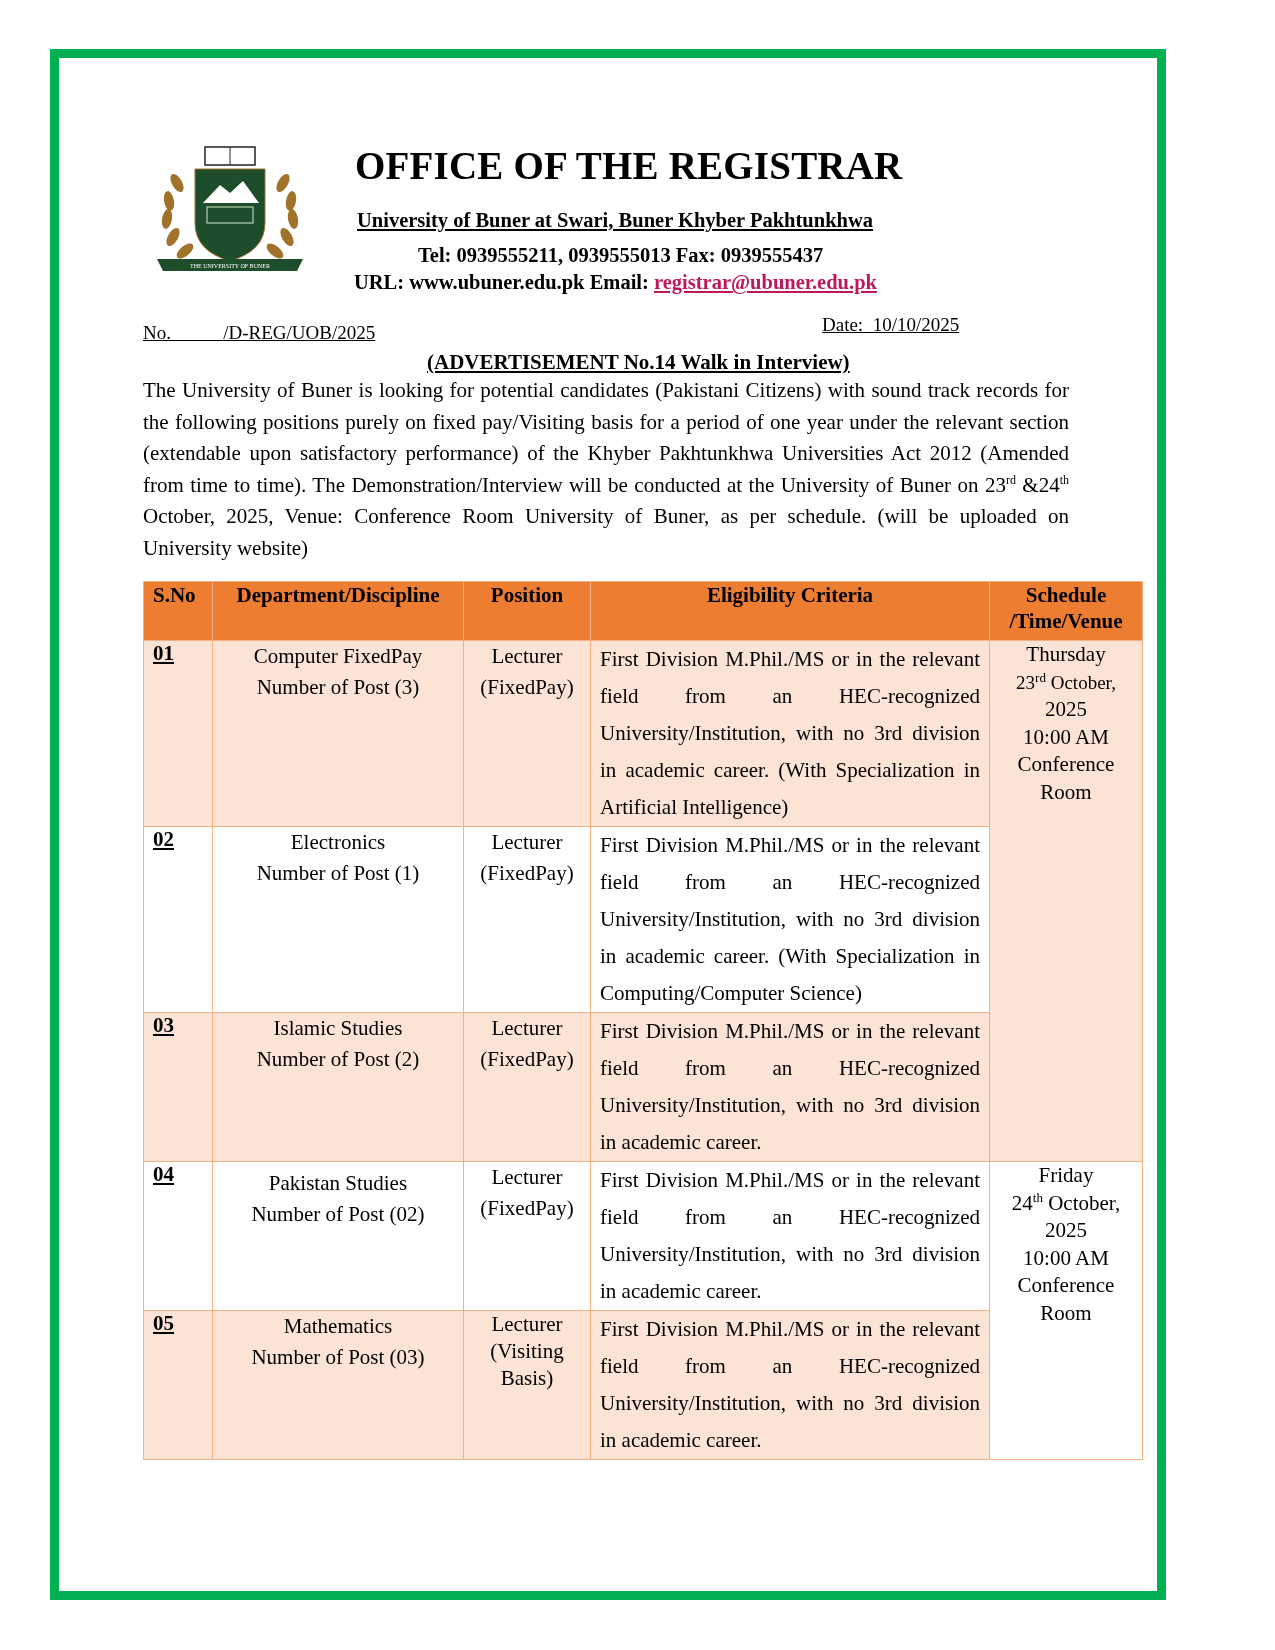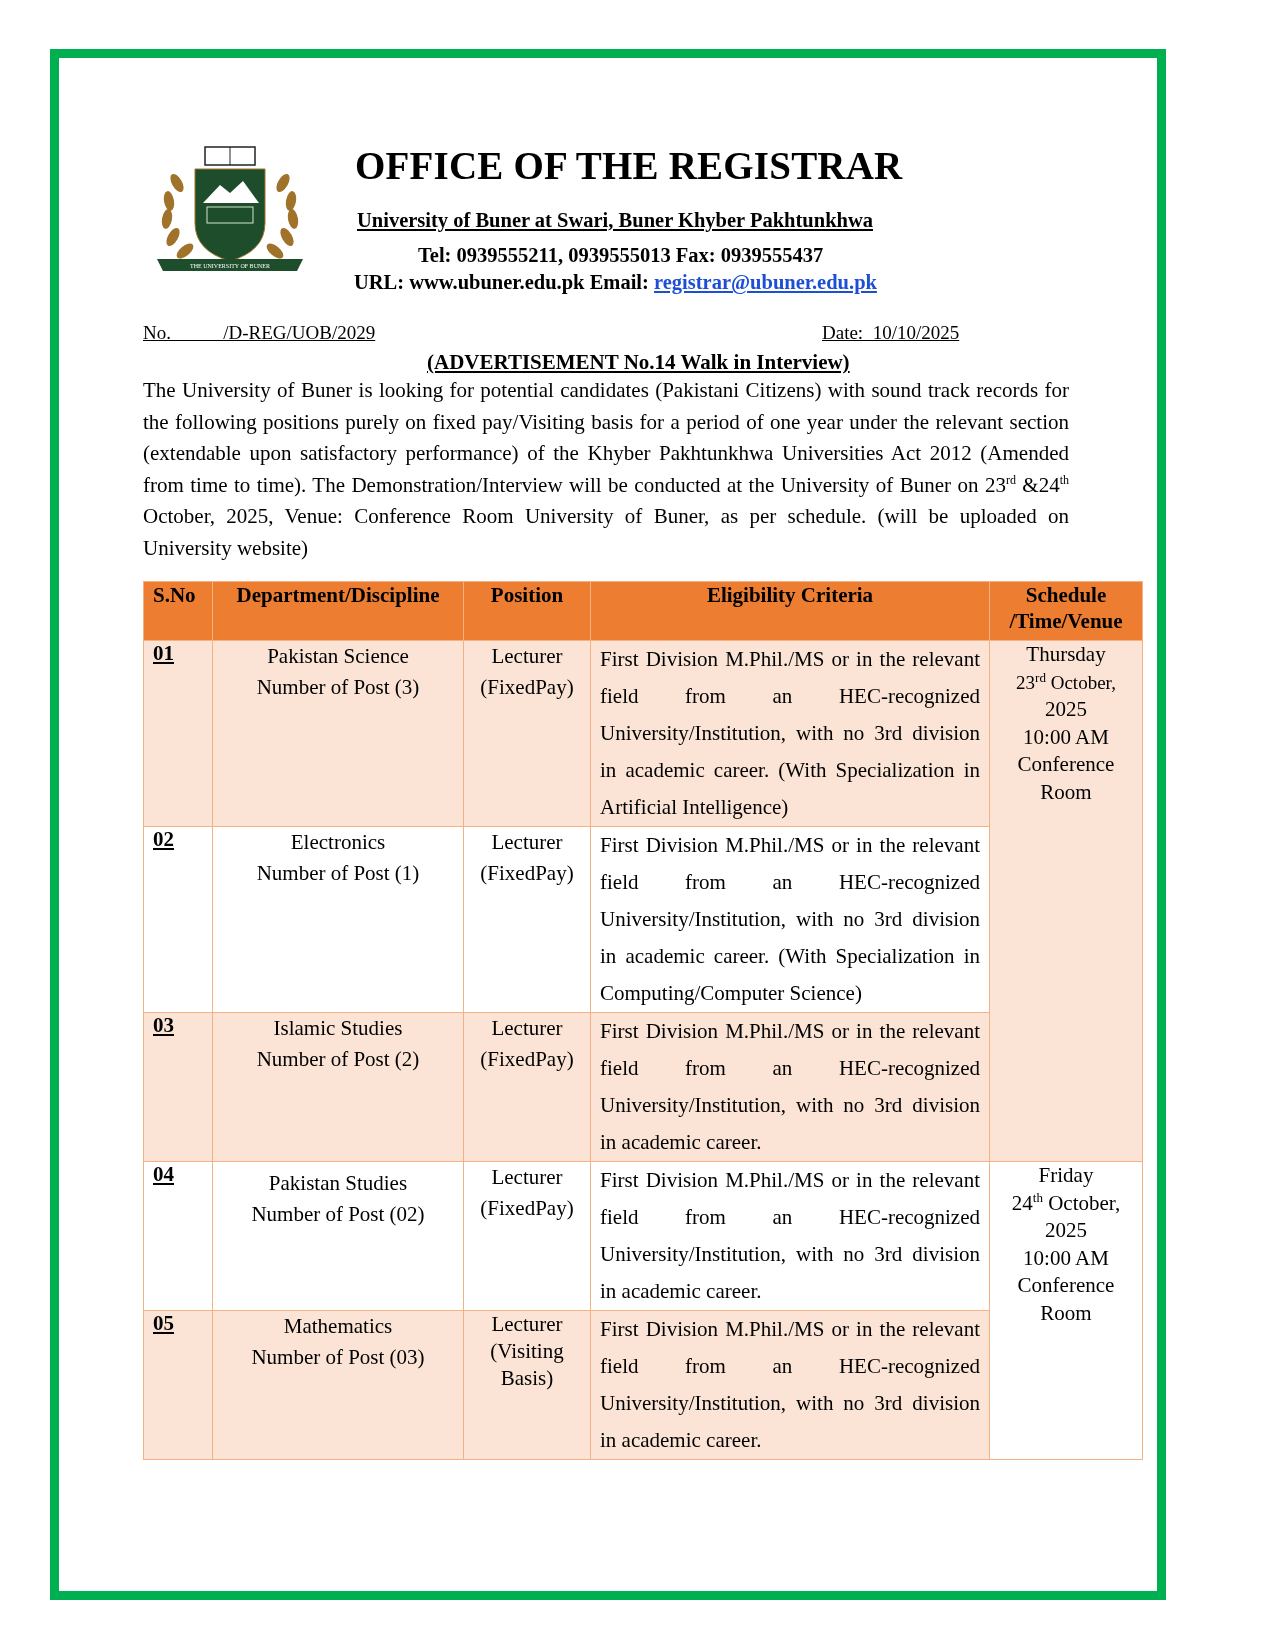--- a/index.html
+++ b/index.html
@@ -7,24 +7,24 @@
          font-family: "Liberation Serif", "DejaVu Serif", serif; color: #000; }
   .frame { position: absolute; left: 50px; top: 49px; width: 1098px; height: 1533px;
            border: 9px solid #00B050; }
   .logo { position: absolute; left: 155px; top: 143px; width: 150px; height: 132px; }
   .title { position: absolute; left: 355px; top: 143px; font-size: 39px; font-weight: bold;
            letter-spacing: 0.2px; white-space: nowrap; }
   .sub { position: absolute; font-size: 20.5px; font-weight: bold; white-space: nowrap; }
   .sub1 { left: 357px; top: 209px; text-decoration: underline; }
   .sub2 { left: 418px; top: 244px; }
   .sub3 { left: 354px; top: 271px; }
-  .email { color: #1d4ed8; text-decoration: underline; }
+  .email { color: #be185d; text-decoration: underline; }
   .refno { position: absolute; left: 143px; top: 322px; font-size: 19px; text-decoration: underline;
            white-space: pre; }
-  .date { position: absolute; left: 822px; top: 322px; font-size: 19px; text-decoration: underline;
+  .date { position: absolute; left: 822px; top: 314px; font-size: 19px; text-decoration: underline;
           white-space: pre; }
   .adtitle { position: absolute; left: 427px; top: 350px; font-size: 21px; font-weight: bold;
              text-decoration: underline; white-space: nowrap; }
   .intro { position: absolute; left: 143px; top: 375px; width: 926px; font-size: 21px;
            line-height: 31.6px; text-align: justify; }
   .intro sup { font-size: 12px; line-height: 0; }
   table.ads { position: absolute; left: 143px; top: 581px; width: 999px; border-collapse: collapse;
               font-size: 21px; table-layout: fixed; }
   table.ads th, table.ads td { border: 1px solid #F4B183; padding: 0 9px; vertical-align: top; }
   table.ads th { background: #ED7D31; font-weight: bold; height: 58px; line-height: 26px;
@@ -78,21 +78,21 @@
 
   <path d="M2 116 L148 116 L142 128 L8 128 Z" fill="#1E4D2B"></path>
   <text x="75" y="125" font-size="6" fill="#ffffff" text-anchor="middle" font-family="Liberation Serif, serif">THE UNIVERSITY OF BUNER</text>
 </svg>
 
 <div class="title">OFFICE OF THE REGISTRAR</div>
 <div class="sub sub1">University of Buner at Swari, Buner Khyber Pakhtunkhwa</div>
 <div class="sub sub2">Tel: 0939555211, 0939555013 Fax: 0939555437</div>
 <div class="sub sub3"><span>URL: www.ubuner.edu.pk Email: </span><span class="email">registrar@ubuner.edu.pk</span></div>
 
-<div class="refno">No.           /D-REG/UOB/2029</div>
+<div class="refno">No.           /D-REG/UOB/2025</div>
 <div class="date">Date:  10/10/2025</div>
 
 <div class="adtitle">(ADVERTISEMENT No.14 Walk in Interview)</div>
 
 <div class="intro"><span>The University of Buner is looking for potential candidates (Pakistani Citizens) with sound track records for the following positions purely on fixed pay/Visiting basis for a period of one year under the relevant section (extendable upon satisfactory performance) of the Khyber Pakhtunkhwa Universities Act 2012 (Amended from time to time). The Demonstration/Interview will be conducted at the University of Buner on 23</span><sup>rd</sup><span> &amp;24</span><sup>th</sup><span> October, 2025, Venue: Conference Room University of Buner, as per schedule. (will be uploaded on University website)</span></div>
 
 <table class="ads">
   <colgroup>
     <col style="width:69px">
       <col style="width:251px">
@@ -105,21 +105,21 @@
       <th class="sno">S.No</th>
       <th>Department/Discipline</th>
       <th>Position</th>
       <th>Eligibility Criteria</th>
       <th><span>Schedule</span><br><span>/Time/Venue</span></th>
     </tr>
   </thead>
   <tbody>
     <tr class="row-odd" style="height:138px">
       <td class="sno">01</td>
-      <td class="dept"><span>Pakistan Science</span><br><span>Number of Post (3)</span></td>
+      <td class="dept"><span>Computer FixedPay</span><br><span>Number of Post (3)</span></td>
       <td class="pos"><span>Lecturer</span><br><span>(FixedPay)</span></td>
       <td class="crit">First Division M.Phil./MS or in the relevant field from an HEC-recognized University/Institution, with no 3rd division in academic career. (With Specialization in Artificial Intelligence)</td>
       <td class="sched a" rowspan="3">
         <span>Thursday</span><br>
         <span class="small"><span>23</span><sup>rd</sup><span> October,</span></span><br>
         <span>2025</span><br>
         <span>10:00 AM</span><br>
         <span>Conference</span><br>
         <span>Room</span>
       </td>

